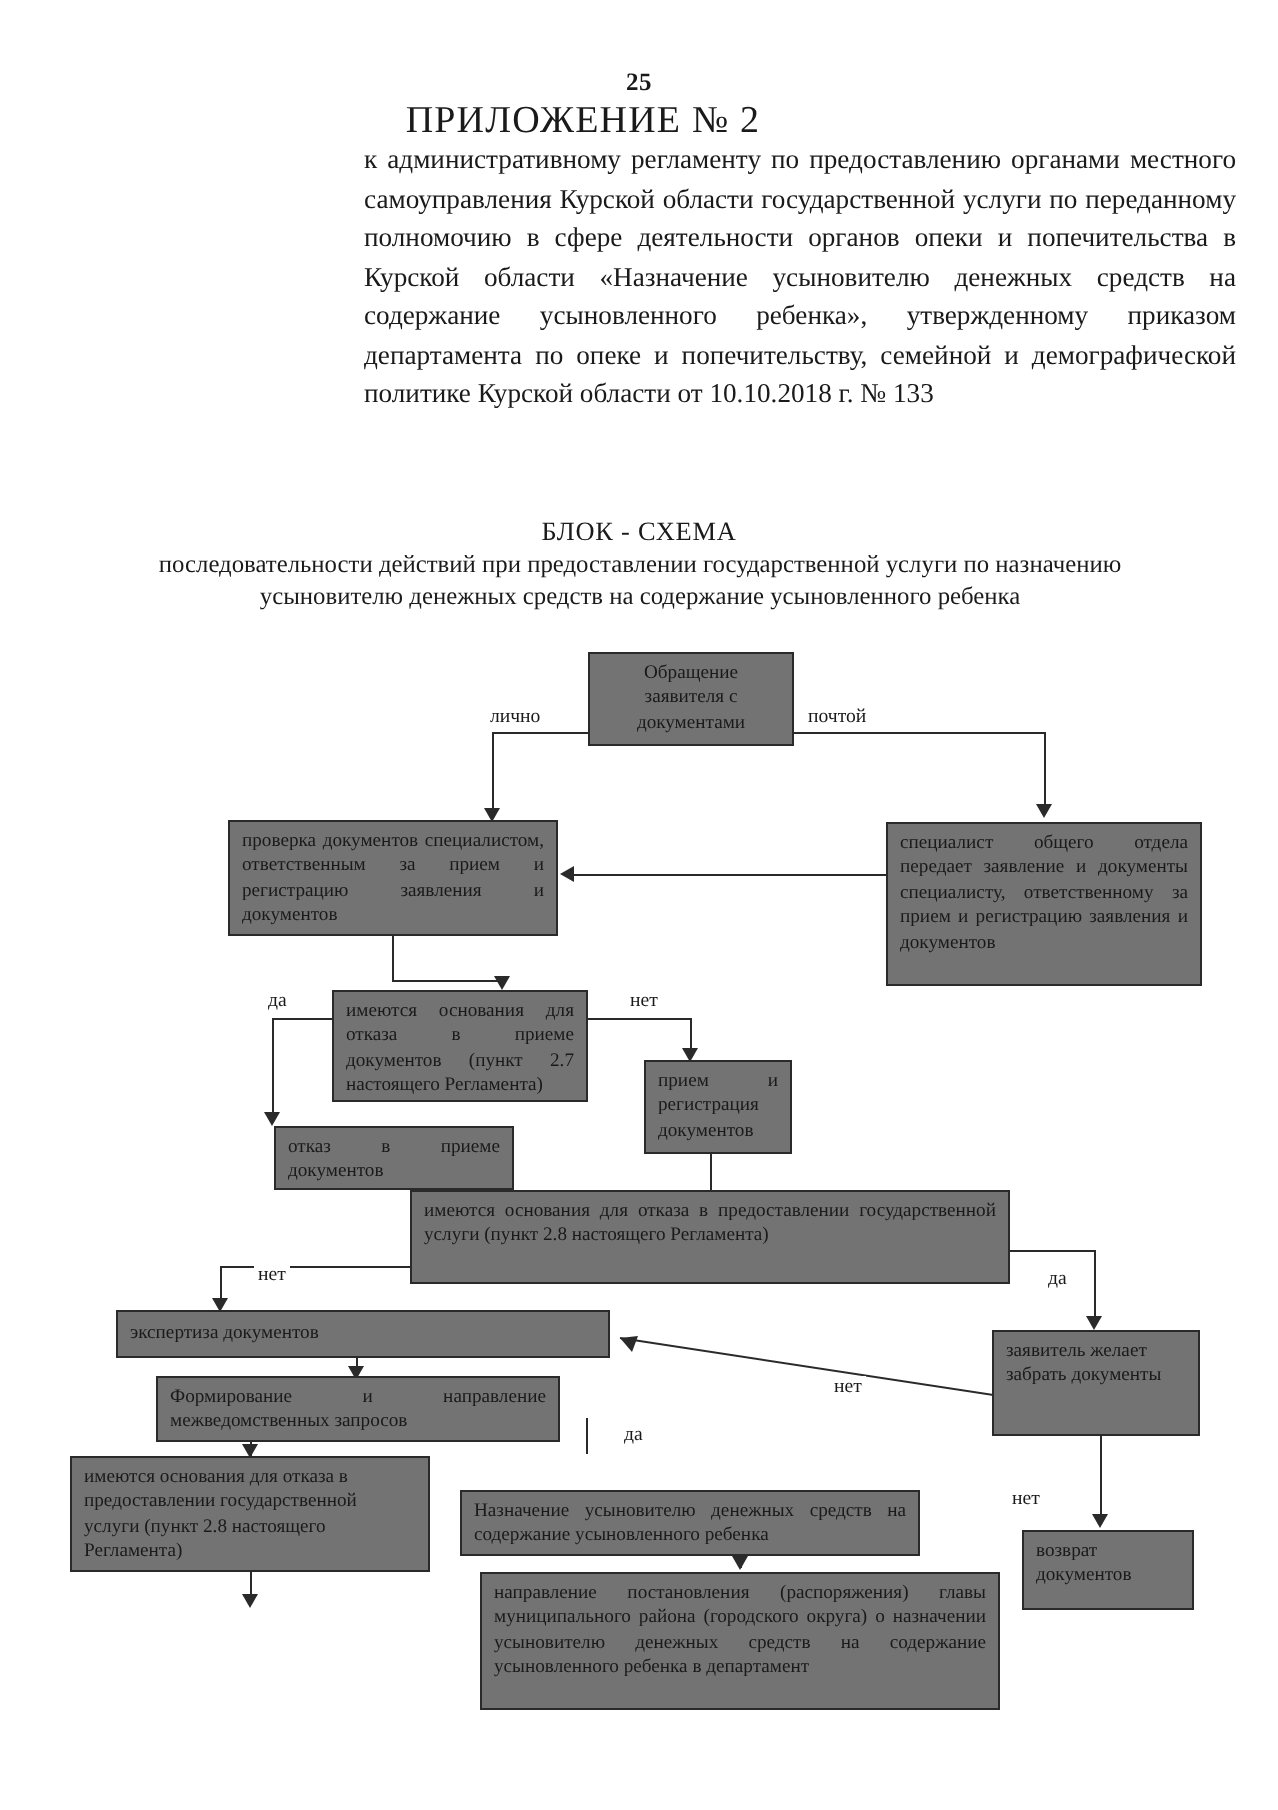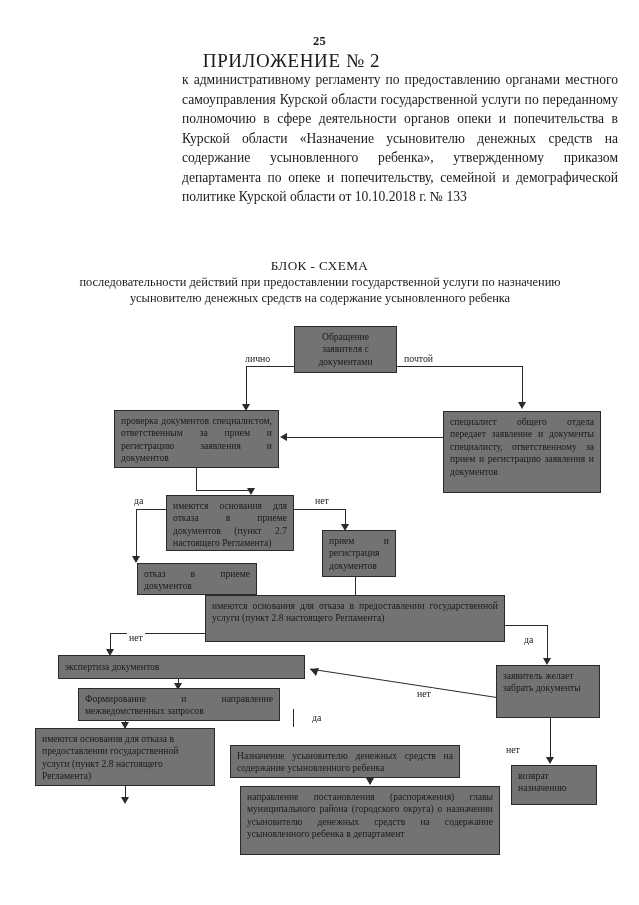--- a/index.html
+++ b/index.html
@@ -221,15 +221,15 @@
 
   <div class="ln v" style="left:370px; top:778px; height:6px;"></div>
   <div class="arw down" style="left:366px; top:778px;"></div>
 
   <div class="node" style="left:240px; top:786px; width:260px; height:69px;">направление постановления (распоряжения) главы муниципального района (городского округа) о назначении усыновителю денежных средств на содержание усыновленного ребенка в департамент</div>
 
   <div class="ln v" style="left:550px; top:718px; height:44px;"></div>
   <div class="arw down" style="left:546px; top:757px;"></div>
   <div class="lbl" style="left:504px; top:744px;">нет</div>
 
-  <div class="node left" style="left:511px; top:765px; width:86px; height:40px;">возврат назначению</div>
+  <div class="node left" style="left:511px; top:765px; width:86px; height:40px;">возврат документов</div>
 
 </div>
 
 </body></html>

